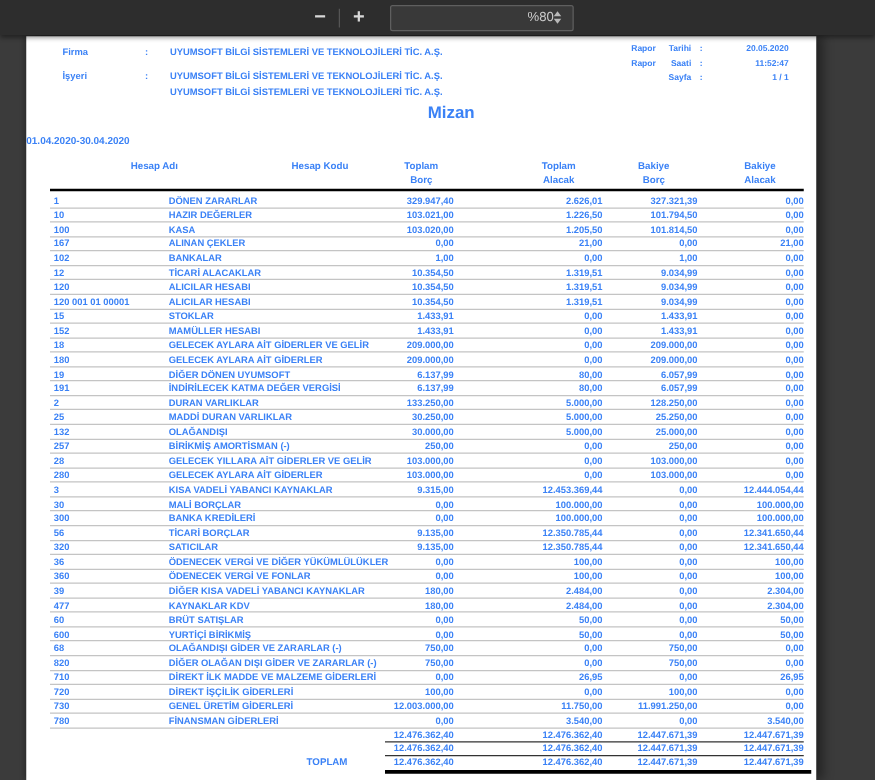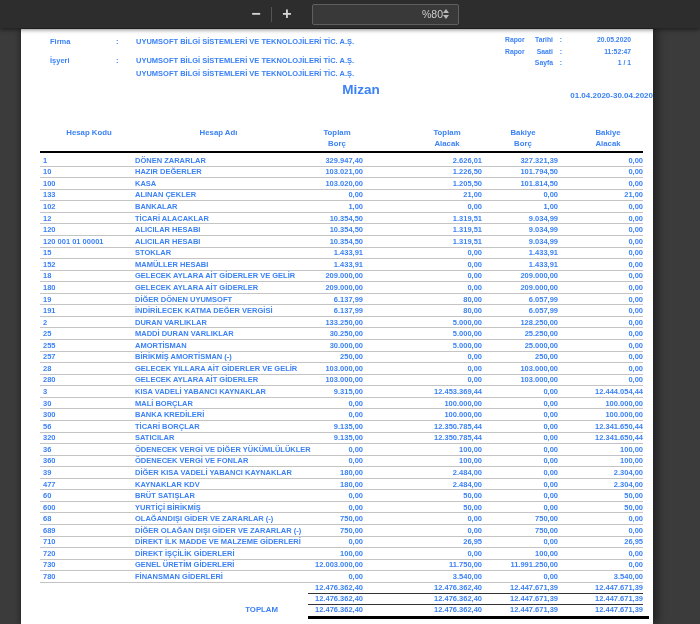--- a/index.html
+++ b/index.html
@@ -38,21 +38,21 @@
 
   .info-right { position:absolute; top:5px; left:484px; width:132px; font-size:6.8px; font-weight:bold; }
   .iright-row { display:flex; align-items:baseline; line-height:11.5px; }
   .iright-row .lab { width:48px; display:flex; justify-content:space-between; }
   .iright-row .lab.single { justify-content:flex-end; }
   .iright-row .col { width:16px; text-align:center; }
   .iright-row .val { width:62px; text-align:right; }
 
   .doc-title { position:absolute; top:53px; left:0; width:100%; text-align:center;
                font-size:13.5px; font-weight:bold;margin-left:24px; }
-  .doc-subtitle { position:absolute; top:62px; left:0; width:100%; text-align:right;
+  .doc-subtitle { position:absolute; top:79px; left:0; width:100%; text-align:left;
                   font-size:8px; font-weight:bold; }
 
   
   .mtable { position:absolute; top:99px; left:19px; width:603px; font-size:7.5px; font-weight:bold; }
   .trow { display:flex; }
   .c  { white-space:nowrap; overflow:visible; }
   .c.code { width:95px;  padding-left:3px; }
   .c.name { width:167px; }
   .c.n1 { width:61px;  text-align:right; }
   .c.n2 { width:119px; text-align:right; }
@@ -132,22 +132,22 @@
     </div>
   </div>
 
   <div class="doc-title">Mizan</div>
   <div class="doc-subtitle">01.04.2020-30.04.2020</div>
 
   <div class="mtable">
 
     <div class="thead">
       <div class="trow">
+        <div class="c name">Hesap Adı</div>
         <div class="c code">Hesap Kodu</div>
-        <div class="c name">Hesap Adı</div>
         <div class="c n1">
           <div class="hbox"><span>Toplam</span><br><span>Borç</span></div>
         </div>
         <div class="c n2">
           <div class="hbox"><span>Toplam</span><br><span>Alacak</span></div>
         </div>
         <div class="c n3">
           <div class="hbox"><span>Bakiye</span><br><span>Borç</span></div>
         </div>
         <div class="c n4">
@@ -176,21 +176,21 @@
       </div>
         <div class="trow">
         <div class="c code">100</div>
         <div class="c name">KASA</div>
         <div class="c n1">103.020,00</div>
         <div class="c n2">1.205,50</div>
         <div class="c n3">101.814,50</div>
         <div class="c n4">0,00</div>
       </div>
         <div class="trow">
-        <div class="c code">133</div>
+        <div class="c code">167</div>
         <div class="c name">ALINAN ÇEKLER</div>
         <div class="c n1">0,00</div>
         <div class="c n2">21,00</div>
         <div class="c n3">0,00</div>
         <div class="c n4">21,00</div>
       </div>
         <div class="trow">
         <div class="c code">102</div>
         <div class="c name">BANKALAR</div>
         <div class="c n1">1,00</div>
@@ -280,22 +280,22 @@
       </div>
         <div class="trow">
         <div class="c code">25</div>
         <div class="c name">MADDİ DURAN VARLIKLAR</div>
         <div class="c n1">30.250,00</div>
         <div class="c n2">5.000,00</div>
         <div class="c n3">25.250,00</div>
         <div class="c n4">0,00</div>
       </div>
         <div class="trow">
-        <div class="c code">255</div>
-        <div class="c name">AMORTİSMAN</div>
+        <div class="c code">132</div>
+        <div class="c name">OLAĞANDIŞI</div>
         <div class="c n1">30.000,00</div>
         <div class="c n2">5.000,00</div>
         <div class="c n3">25.000,00</div>
         <div class="c n4">0,00</div>
       </div>
         <div class="trow">
         <div class="c code">257</div>
         <div class="c name">BİRİKMİŞ AMORTİSMAN (-)</div>
         <div class="c n1">250,00</div>
         <div class="c n2">0,00</div>
@@ -408,21 +408,21 @@
       </div>
         <div class="trow">
         <div class="c code">68</div>
         <div class="c name">OLAĞANDIŞI GİDER VE ZARARLAR (-)</div>
         <div class="c n1">750,00</div>
         <div class="c n2">0,00</div>
         <div class="c n3">750,00</div>
         <div class="c n4">0,00</div>
       </div>
         <div class="trow">
-        <div class="c code">689</div>
+        <div class="c code">820</div>
         <div class="c name">DİĞER OLAĞAN DIŞI GİDER VE ZARARLAR (-)</div>
         <div class="c n1">750,00</div>
         <div class="c n2">0,00</div>
         <div class="c n3">750,00</div>
         <div class="c n4">0,00</div>
       </div>
         <div class="trow">
         <div class="c code">710</div>
         <div class="c name">DİREKT İLK MADDE VE MALZEME GİDERLERİ</div>
         <div class="c n1">0,00</div>

